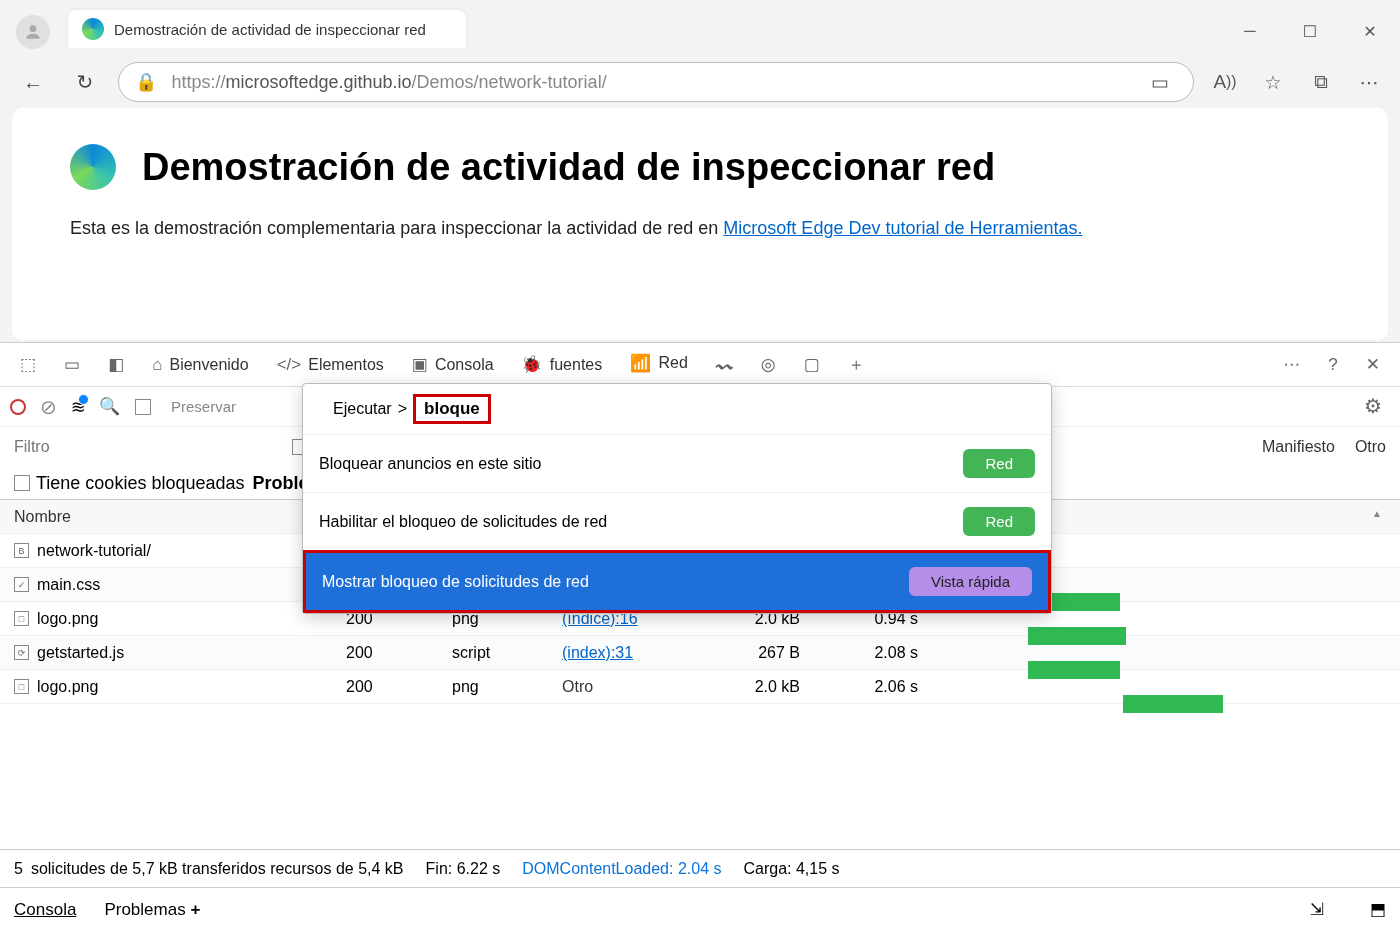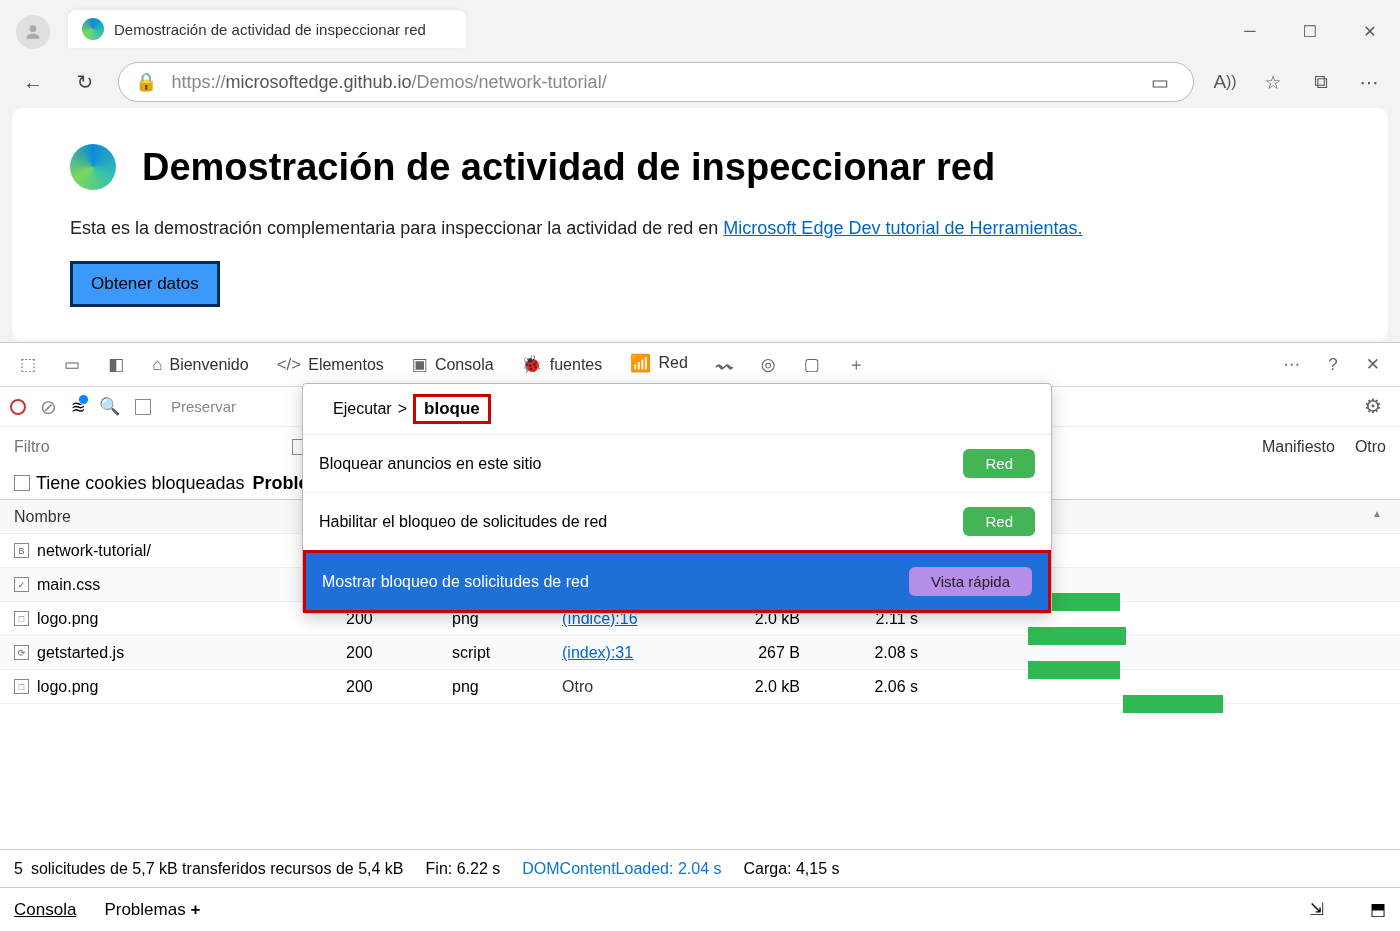--- a/index.html
+++ b/index.html
@@ -125,21 +125,20 @@
 
 <div class="page">
   <div class="page-head">
     <span class="edge-icon"></span>
     <h1>Demostración de actividad de inspeccionar red</h1>
   </div>
   <p>
     <span>Esta es la demostración complementaria para inspeccionar la actividad de red en </span>
     <a href="#">Microsoft Edge Dev tutorial de Herramientas.</a>
   </p>
-  <button class="get-btn">Obtener datos</button>
 </div>
 
 <div class="devtools">
 
   <div class="dt-tabs">
     <div class="dt-tbtn">
         <span class="ico">⬚</span>
       </div>
     <div class="dt-tbtn">
         <span class="ico">▭</span>
@@ -256,21 +255,21 @@
         </div>
         <div class="nt-row">
           <div class="col-name">
             <span class="file-ico">□</span>
             <span>logo.png</span>
           </div>
           <div class="col-status">200</div>
           <div class="col-type">png</div>
           <div class="col-init" style="">(índice):16</div>
           <div class="col-size">2.0 kB</div>
-          <div class="col-time">2.11 s</div>
+          <div class="col-time">0.94 s</div>
           <div class="col-wf">
             <span class="wf-bar" style="left:90px;width:98px"></span>
             <span class="wf-mark blue" style="left:98px"></span>
             <span class="wf-mark red" style="left:190px"></span>
           </div>
         </div>
         <div class="nt-row">
           <div class="col-name">
             <span class="file-ico">⟳</span>
             <span>getstarted.js</span>

